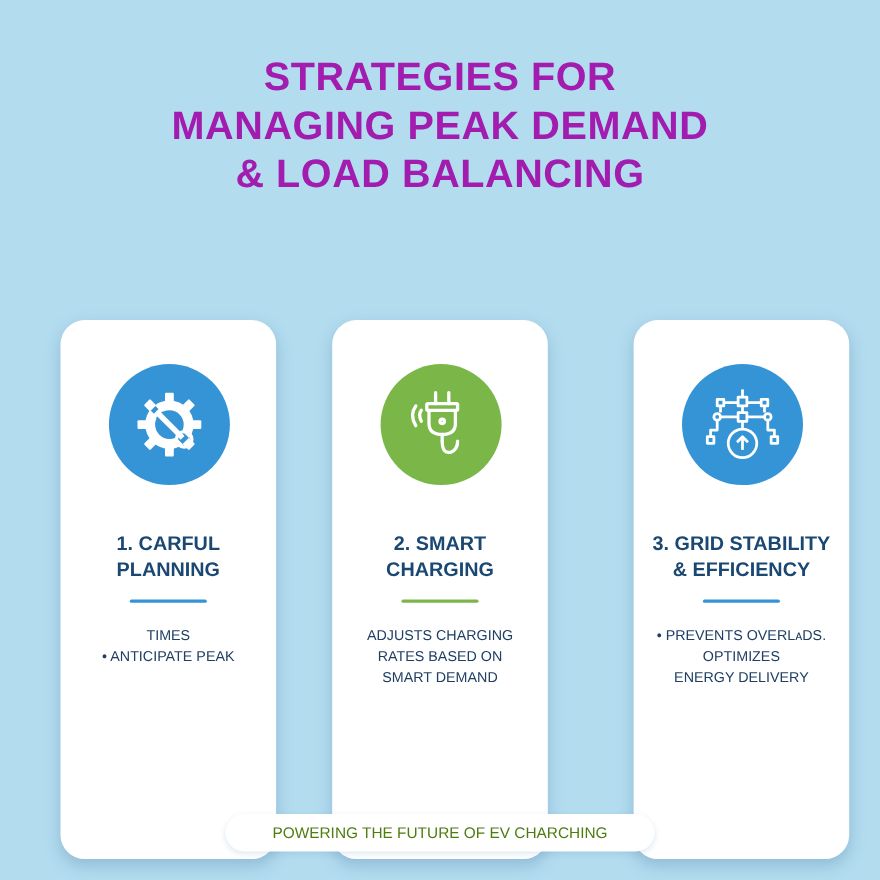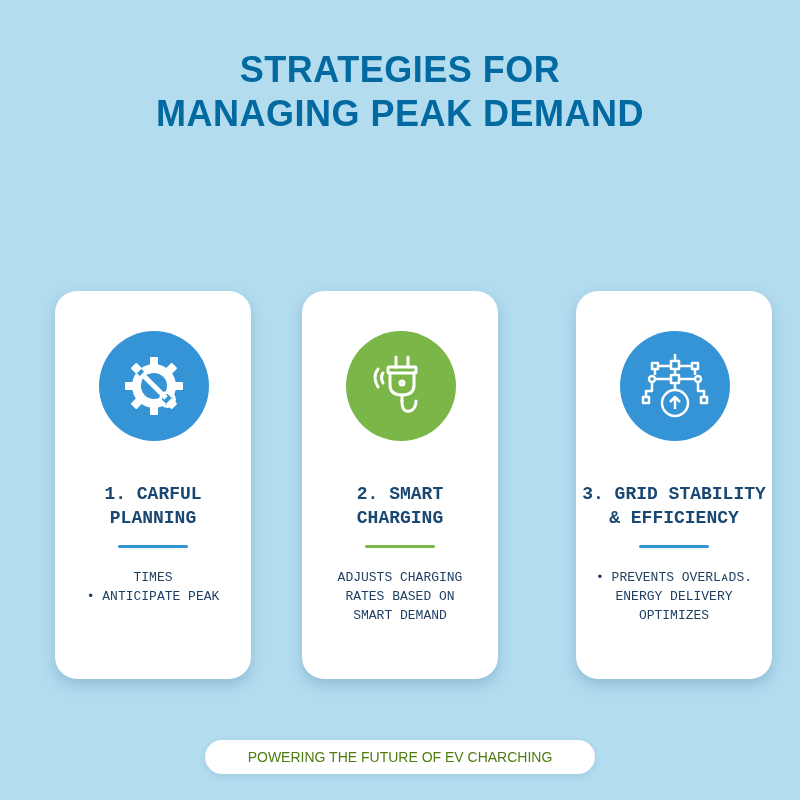--- a/index.html
+++ b/index.html
@@ -10,33 +10,32 @@
     position: relative;
     color: #1a4872;
   }
   .title {
     position: absolute;
     top: 48px; left: 0; width: 800px;
     text-align: center;
     font-weight: bold;
     font-size: 36px;
     line-height: 44px;
-    color: #0369a1;
+    color: #a21caf;
     letter-spacing: 0.5px;
   }
   .title span { display: block; }
   .card {
     position: absolute;
     top: 291px;
     width: 196px;
-    height: 388px;
+    height: 490px;
     background: #ffffff;
     border-radius: 22px;
     box-shadow: 0 6px 14px rgba(80,130,170,0.35);
-    font-family: Liberation Mono, monospace;
   }
   .card.c1 { left: 55px; }
   .card.c2 { left: 302px; }
   .card.c3 { left: 548px; margin-left: 28px; }
   .icon-circle {
     position: absolute;
     top: 40px; left: 44px;
     width: 110px; height: 110px;
     border-radius: 50%;
     display: flex; align-items: center; justify-content: center;
@@ -77,20 +76,21 @@
     color: #4d7c0f;
     box-shadow: 0 2px 6px rgba(80,130,170,0.2);
   }
 </style>
 </head>
 <body>
 
 <div class="title">
   <span>STRATEGIES FOR</span>
   <span>MANAGING PEAK DEMAND</span>
+  <span>&amp; LOAD BALANCING</span>
 </div>
 
 <div class="card c1">
   <div class="icon-circle" style="background:#3594d6;">
     <svg width="70" height="70" viewBox="0 0 70 70">
       <g fill="#ffffff">
         <circle cx="35" cy="35" r="22"></circle>
         <rect x="31" y="6" width="8" height="10" rx="1"></rect>
         <rect x="31" y="54" width="8" height="10" rx="1"></rect>
         <rect x="6" y="31" width="10" height="8" rx="1"></rect>
@@ -173,20 +173,20 @@
       <path d="M30 51 L35 46 L40 51"></path>
     </svg>
   </div>
   <div class="card-title">
     <span>3. GRID STABILITY</span>
     <span>&amp; EFFICIENCY</span>
   </div>
   <div class="divider" style="background:#3594d6;"></div>
   <div class="card-desc">
     <span>• PREVENTS OVERLᴀDS.</span>
+    <span>OPTIMIZES</span>
     <span>ENERGY DELIVERY</span>
-    <span>OPTIMIZES</span>
   </div>
 </div>
 
 <div class="footer">
   <span>POWERING THE FUTURE OF EV CHARCHING</span>
 </div>
 
 </body></html>

